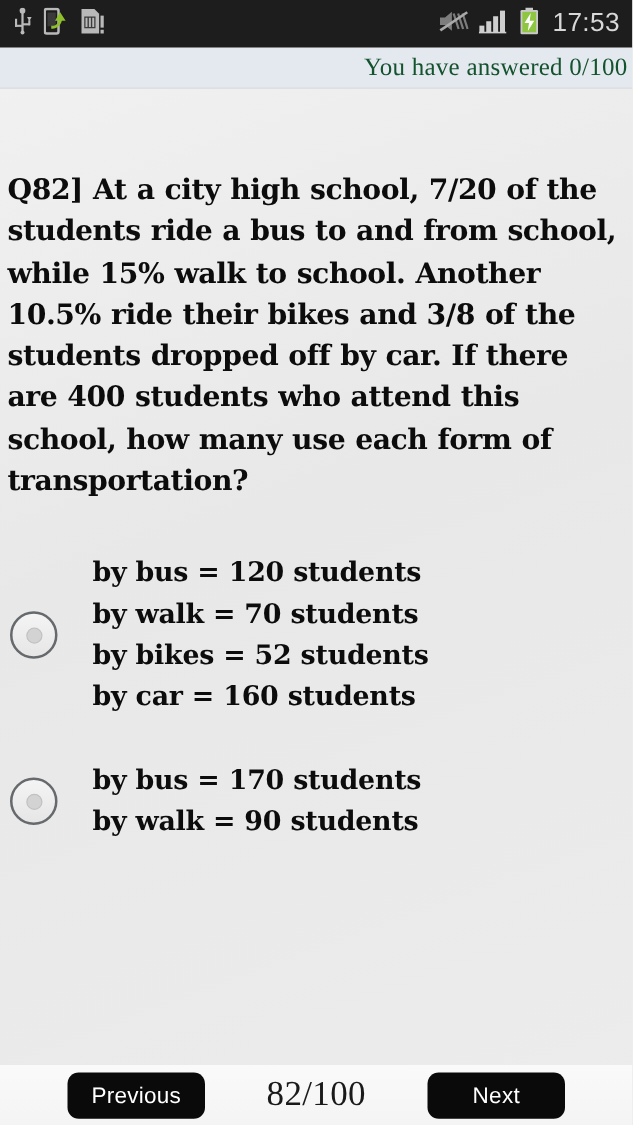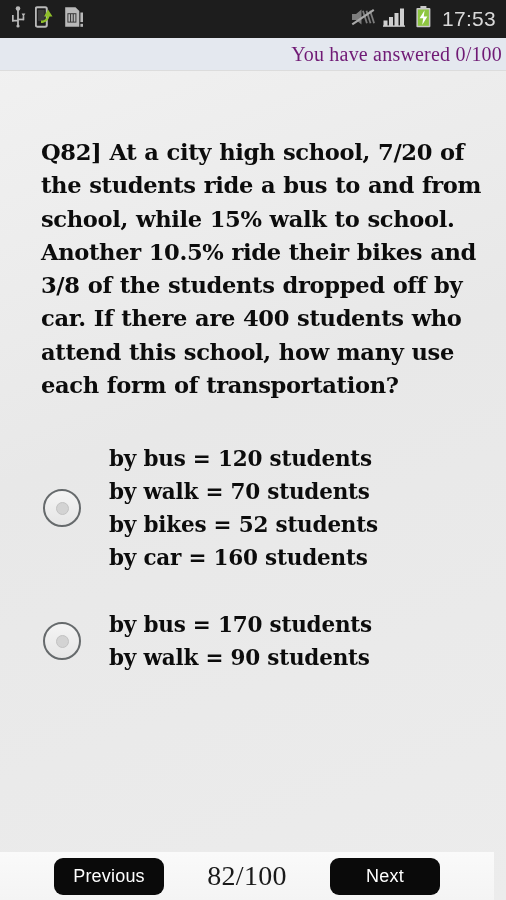--- a/index.html
+++ b/index.html
@@ -95,33 +95,32 @@
     background: #e4e8ef;
     display: flex;
     align-items: center;
     justify-content: flex-end;
     padding-right: 4px;
     border-bottom: 1px solid #dcdcdc;
   }
   .answered-bar .answered-text {
     font-family: "Liberation Serif", serif;
     font-size: 20px;
-    color: #701a75;
+    color: #14532d;
     letter-spacing: 0.2px;
   }
 
   
   .content {
     position: absolute;
     top: 130px;
     left: 0;
     right: 0;
     bottom: 0;
     overflow: hidden;
-    margin-left: 35px;
   }
 
   .question {
     padding: 6px 4px 0 6px;
     font-family: "DejaVu Serif", "Liberation Serif", serif;
     font-weight: bold;
     font-size: 22.6px;
     line-height: 33.3px;
     color: #0c0c0c;
     letter-spacing: -0.35px;
@@ -168,21 +167,21 @@
     line-height: 33px;
     color: #0c0c0c;
     letter-spacing: -0.2px;
     white-space: pre-line;
   }
 
   
   .bottombar {
     position: absolute;
     left: 0;
-    right: 12px;
+    right: 0;
     bottom: 0;
     height: 48px;
     background: linear-gradient(180deg, #fafafa 0%, #f4f4f4 100%);
     display: flex;
     align-items: center;
     justify-content: space-between;
     padding: 0 54px;
   }
   .navbtn {
     background: #0a0a0a;

